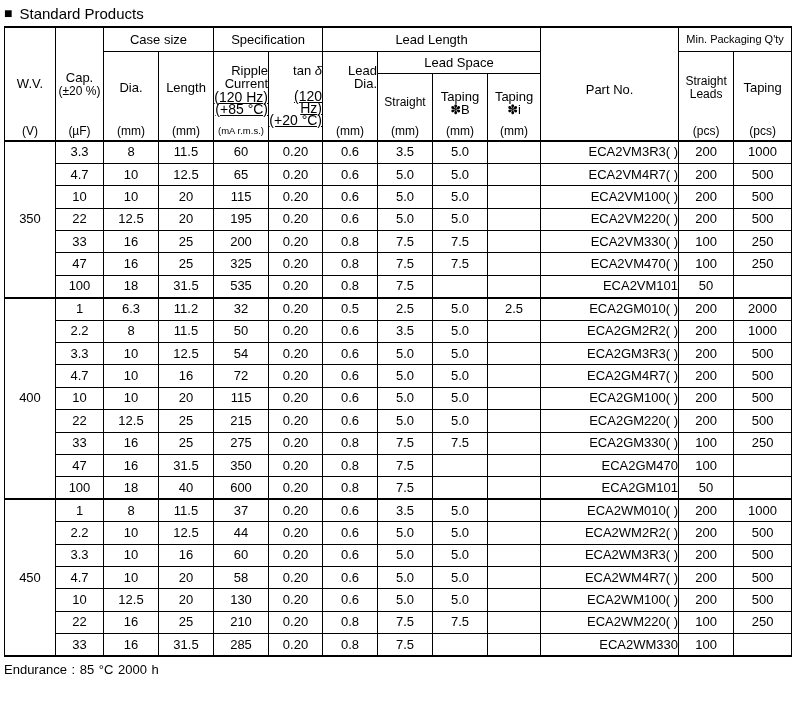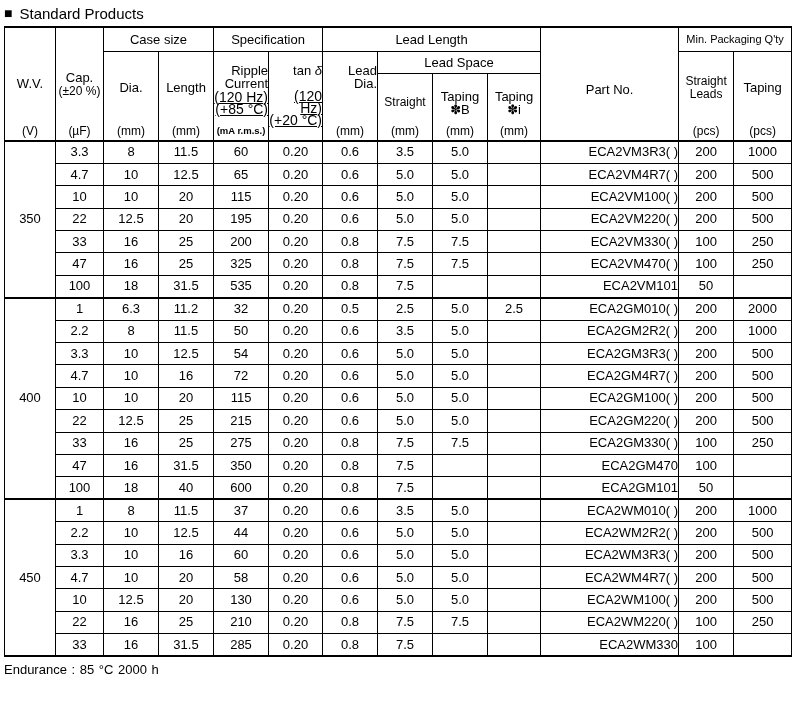--- a/index.html
+++ b/index.html
@@ -40,21 +40,21 @@
   .lbl.mid { top: 41%; }
   .lbl.low { top: 55%; }
   .lbl.s44 { top: 44%; }
   .lbl.topfix { top: 12px; transform: none; text-align: right; }
 
   .sub { font-size: 14px; line-height: 12px; text-decoration: underline; }
   .f12 { font-size: 12px; }
   .gap { height: 13px; }
 
   .unit { position: absolute; left: 0; right: 0; bottom: 3px; text-align: center; font-size: 12px; line-height: 12px; }
-  .unit.tiny { font-size: 9.5px; font-weight: bold; }
+  .unit.tiny { font-size: 9.5px; }
   .italic { font-style: italic; }
 
   .footer { margin-top: 5px; font-size: 13px; line-height: 16px; }
   .footer p { margin: 0; white-space: pre-wrap; word-spacing: 1px; }
 </style>
 </head>
 <body>
 
 <div class="page">
 

